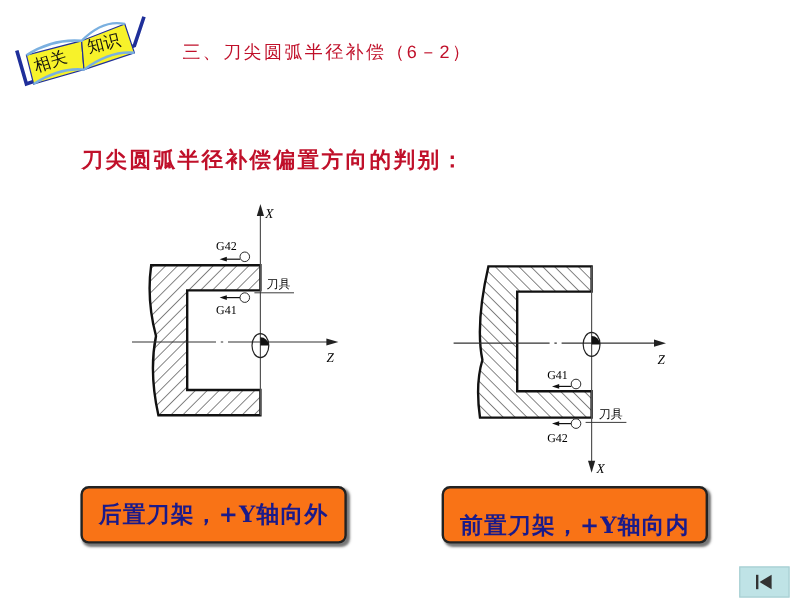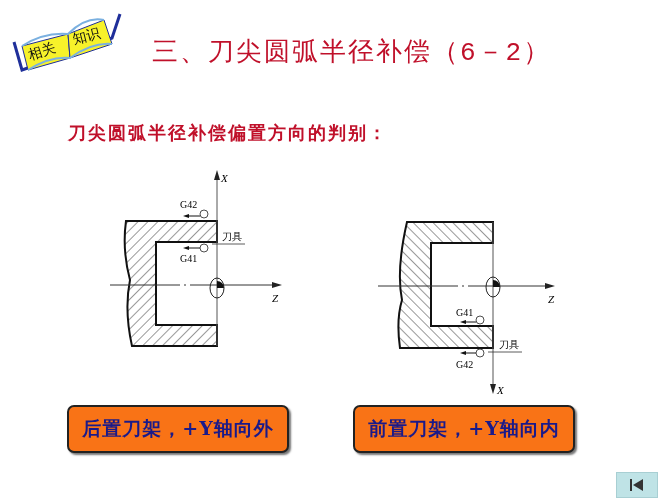--- a/index.html
+++ b/index.html
@@ -1,20 +1,20 @@
 <!DOCTYPE html>
 <html><head>
 <meta charset="utf-8">
 <style>
   html, body { margin:0; padding:0; }
   body { width:667px; height:500px; background:#ffffff; position:relative; overflow:hidden;
          font-family:"DejaVu Sans", sans-serif; }
   .logo { position:absolute; left:8px; top:6px; width:120px; height:70px; }
-  .title { position:absolute; left:152px; top:34px; font-size:26px; color:#c0102a; letter-spacing:2px;
-           font-family:Liberation Mono, monospace; }
+  .title { position:absolute; left:152px; top:34px; font-size:15px; color:#c0102a; letter-spacing:2px;
+           font-family:Liberation Sans, sans-serif; }
   .subtitle { position:absolute; left:68px; top:121px; font-size:18px; color:#c0102a; letter-spacing:2px;
               font-family:"DejaVu Sans", sans-serif; font-weight:bold; }
   .diagram { position:absolute; }
   .caption-box { position:absolute; top:405px; height:44px; background:#f97316; border:2px solid #222;
                  border-radius:7px; box-shadow:2px 2px 2px #777; display:flex; align-items:center; justify-content:center;
                  color:#1a1a8a; font-size:19px; font-weight:bold; letter-spacing:1px; font-family:"DejaVu Serif", serif; }
   .nav-btn { position:absolute; left:616px; top:472px; width:40px; height:24px; background:#bfe3e6; border:1px solid #a8cfd3;
              display:flex; align-items:center; justify-content:center; cursor:pointer; }
   svg text { font-family:"Liberation Serif", serif; }
 </style>
@@ -103,21 +103,21 @@
     <line x1="93" y1="163" x2="106" y2="163" stroke="#111" stroke-width="1"></line>
     <polygon points="90,163 96,161 96,165" fill="#111"></polygon>
     <circle cx="110" cy="163" r="4" fill="none" stroke="#222" stroke-width="0.8"></circle>
     <text x="86" y="178" font-size="10">G42</text>
   </svg>
 </div>
 
 <div class="caption-box" style="left:67px; width:218px;">
   <span>后置刀架，+Y轴向外</span>
 </div>
-<div class="caption-box" style="left:353px; width:218px;">
+<div class="caption-box" style="left:368px; width:218px;align-items:flex-end;">
   <span>前置刀架，+Y轴向内</span>
 </div>
 
 <div class="nav-btn">
   <svg width="22" height="16" viewBox="0 0 22 16">
     <rect x="4" y="2" width="2" height="12" fill="#333"></rect>
     <polygon points="7,8 17,2 17,14" fill="#333"></polygon>
   </svg>
 </div>
 

